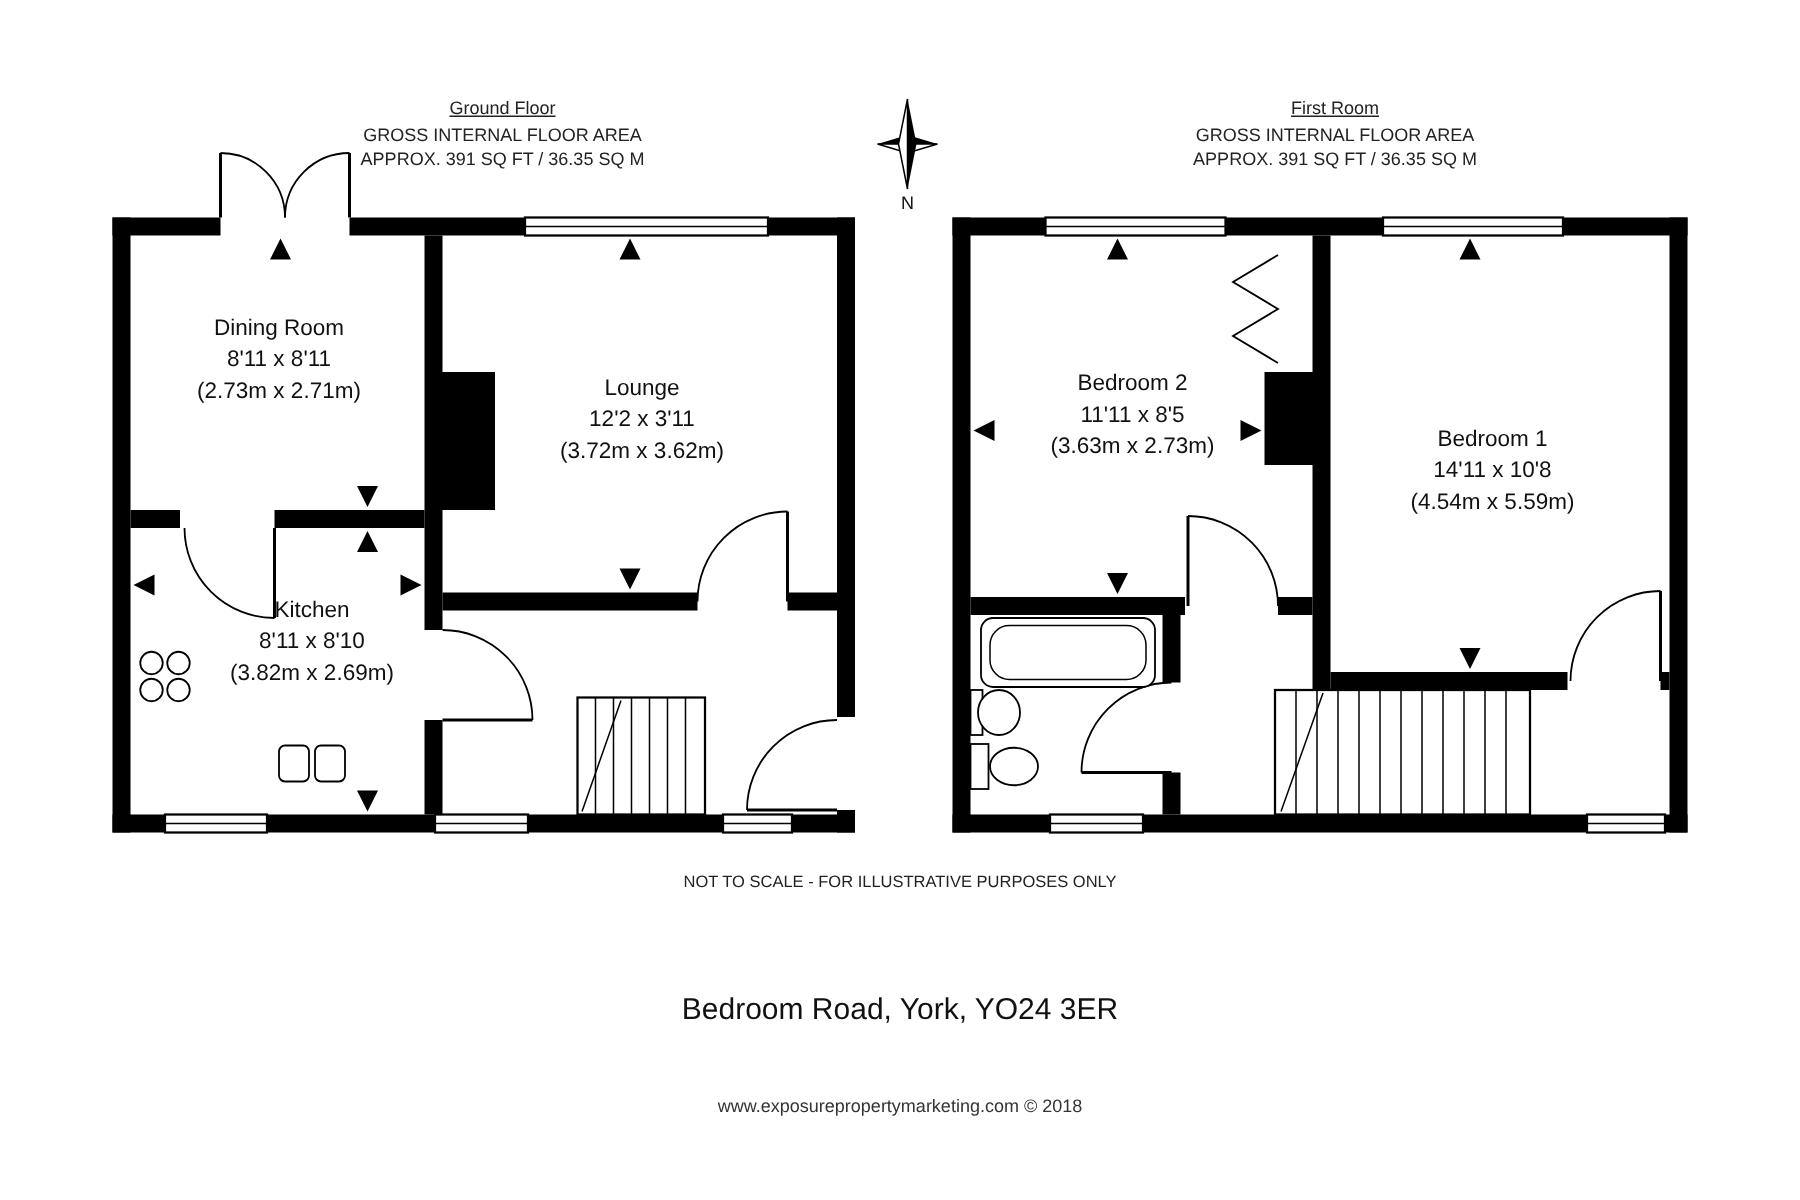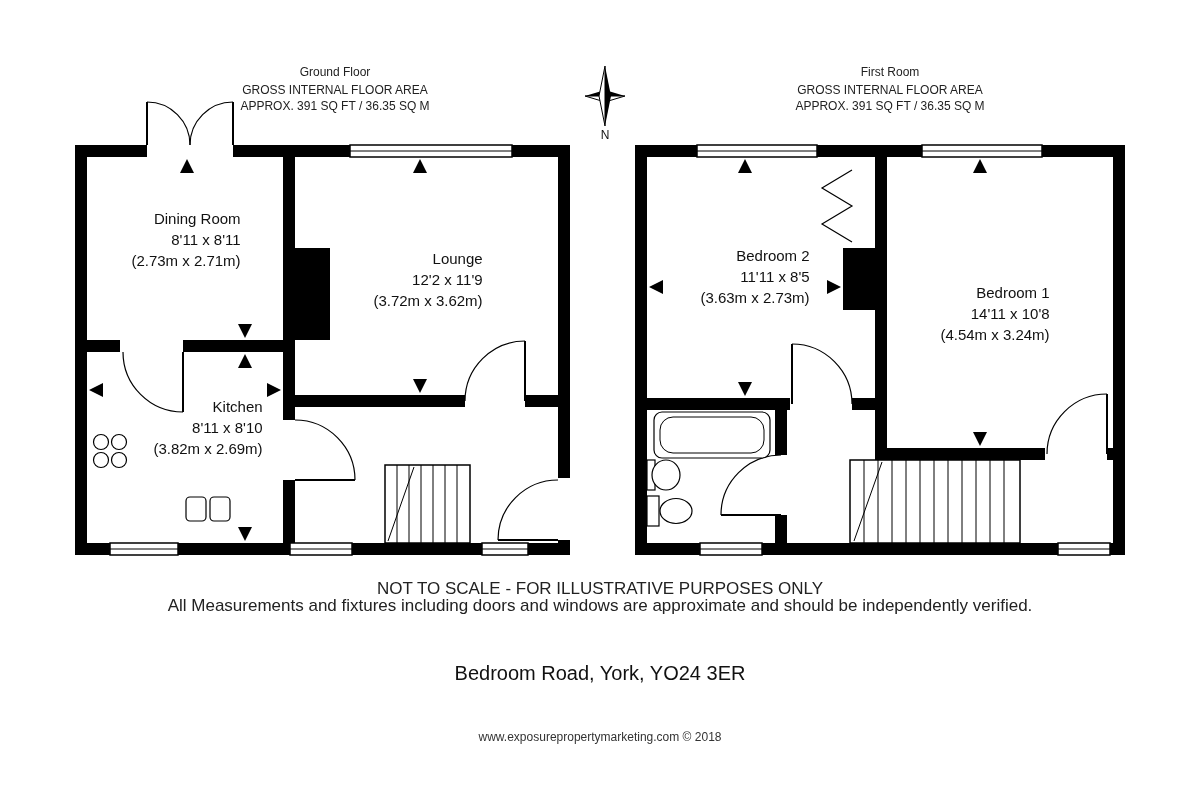--- a/index.html
+++ b/index.html
@@ -5,24 +5,24 @@
   html,body{margin:0;padding:0;}
   body{
     width:1200px;height:800px;position:relative;overflow:hidden;
     background:#ffffff;
     font-family:"Liberation Sans", sans-serif;
     color:#1a1a1a;
   }
   .abs{position:absolute;}
   .centered{transform:translateX(-50%);text-align:center;white-space:nowrap;}
   .plan-header{font-size:12px;line-height:16px;color:#222;}
-  .plan-header .ph-title{margin-bottom:2px;}
-  .room-label{font-size:15px;line-height:21px;color:#111;text-align:right;}
+  .plan-header .ph-title{margin-bottom:2px;text-decoration:underline;}
+  .room-label{font-size:15px;line-height:21px;color:#111;}
   .compass-label{font-size:12px;color:#111;}
-  .footer-note{font-size:17px;line-height:17px;color:#222;}
+  .footer-note{font-size:11px;line-height:17px;color:#222;}
   .address{font-size:20px;color:#111;}
   .credit{font-size:12px;color:#333;}
   svg{position:absolute;left:0;top:0;}
   .wall{fill:#000000;}
   .win{fill:#ffffff;stroke:#000000;stroke-width:1.5;}
   .thin{stroke:#000000;stroke-width:1;fill:none;}
   .doorline{stroke:#000000;stroke-width:2;fill:none;}
   .arc{stroke:#000000;stroke-width:1.2;fill:none;}
   .fixture{fill:#ffffff;stroke:#000000;stroke-width:1.2;}
   .stairbox{fill:#ffffff;stroke:#000000;stroke-width:1.5;}
@@ -211,42 +211,41 @@
 <div class="abs centered compass-label" style="left:605px; top:128px">N</div>
 
 <div class="abs centered room-label" style="left:186px; top:208px">
   <div>Dining Room</div>
   <div>8'11 x 8'11</div>
   <div>(2.73m x 2.71m)</div>
 </div>
 
 <div class="abs centered room-label" style="left:428px; top:248px">
   <div>Lounge</div>
-  <div>12'2 x 11'9</div>
+  <div>12'2 x 3'11</div>
   <div>(3.72m x 3.62m)</div>
 </div>
 
 <div class="abs centered room-label" style="left:208px; top:396px">
   <div>Kitchen</div>
   <div>8'11 x 8'10</div>
   <div>(3.82m x 2.69m)</div>
 </div>
 
 <div class="abs centered room-label" style="left:755px; top:245px">
   <div>Bedroom 2</div>
   <div>11'11 x 8'5</div>
   <div>(3.63m x 2.73m)</div>
 </div>
 
 <div class="abs centered room-label" style="left:995px; top:282px">
   <div>Bedroom 1</div>
   <div>14'11 x 10'8</div>
-  <div>(4.54m x 3.24m)</div>
+  <div>(4.54m x 5.59m)</div>
 </div>
 
 <div class="abs centered footer-note" style="left:600px; top:580px">
   <div>NOT TO SCALE - FOR ILLUSTRATIVE PURPOSES ONLY</div>
-  <div>All Measurements and fixtures including doors and windows are approximate and should be independently verified.</div>
 </div>
 
 <div class="abs centered address" style="left:600px; top:662px">Bedroom Road, York, YO24 3ER</div>
 
 <div class="abs centered credit" style="left:600px; top:730px">www.exposurepropertymarketing.com © 2018</div>
 
 </body></html>

